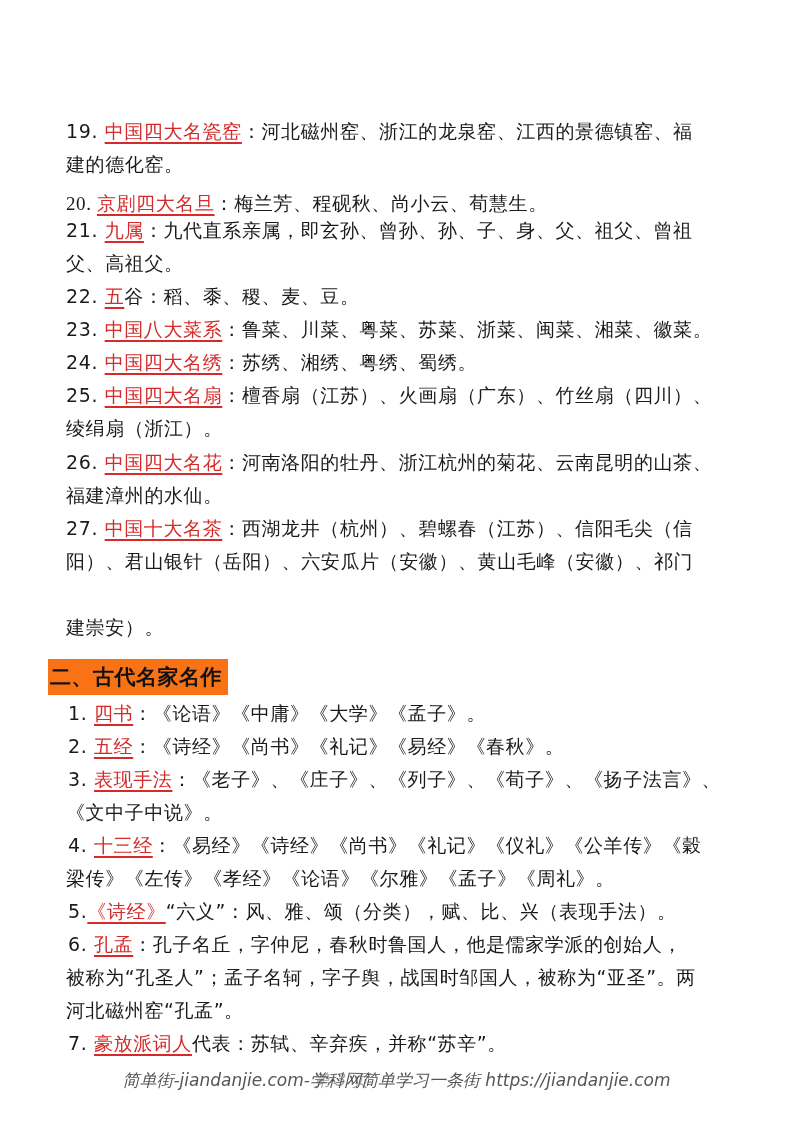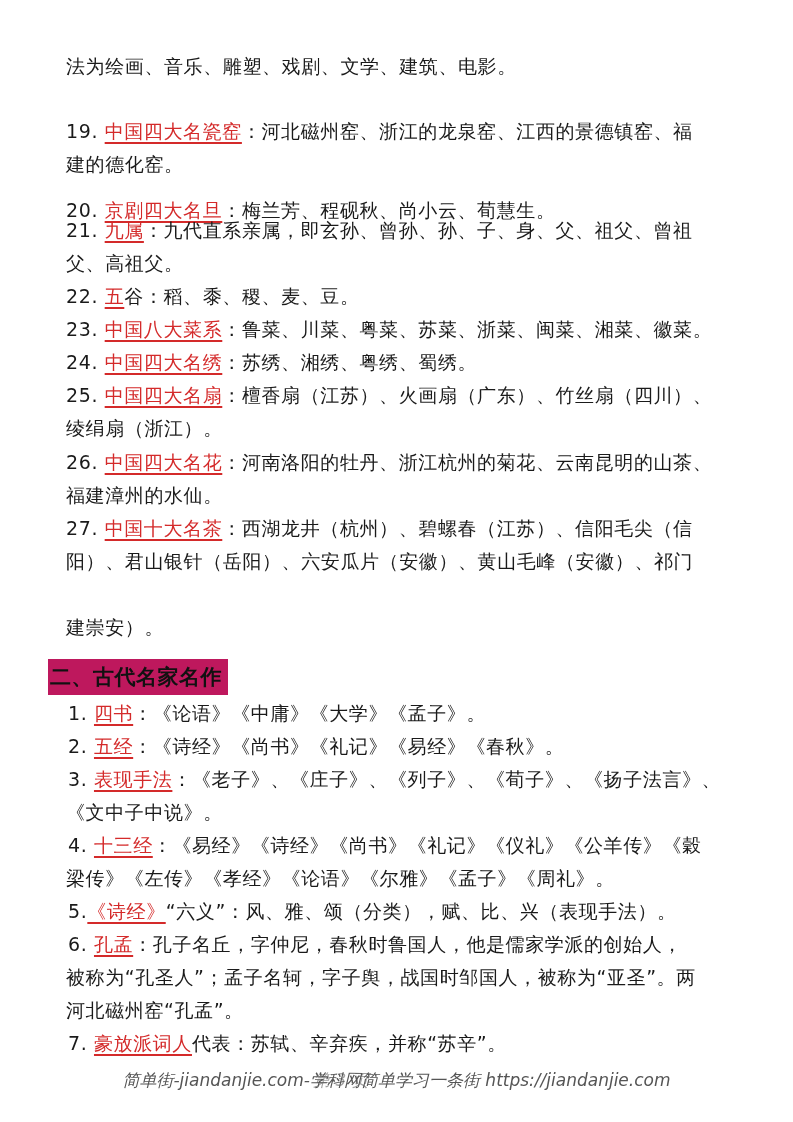--- a/index.html
+++ b/index.html
@@ -18,47 +18,46 @@
   .kw {
     color:#d42a2a;
     text-decoration: underline;
     text-decoration-color:#d42a2a;
     text-underline-offset:4px;
     text-decoration-thickness:1.5px;
   }
   .heading {
     position:absolute; left:48px; top:659px; height:36px;
     padding:0 6px 0 2px;
-    background:#be185d;
+    background:#f97316;
     font-size:21px; font-weight:bold; line-height:36px;
     letter-spacing:0.5px; color:#111;
   }
   .footer {
     position:absolute; left:0; width:793px; top:1070px;
     text-align:center; font-size:17px; color:#555; line-height:20px;font-style:italic;
   }
   .footer .overlay {
     position:absolute; left:0; width:682px; top:0; text-align:center;
     color:#555; opacity:0.55; pointer-events:none;
   }
 </style>
 </head>
 <body>
 
 <div class="page">
 
-  <div class="line" style="top:50px;">法为绘画、音乐、雕塑、戏剧、文学、建筑、电影。</div>
 
   <div class="line" style="top:115px;">
     <span>19.</span>
     <span class="kw">中国四大名瓷窑</span><span>：</span><span>河北磁州窑、浙江的龙泉窑、江西的景德镇窑、福</span>
   </div>
   <div class="line" style="top:148px;">建的德化窑。</div>
 
-  <div class="line" style="top:194px;">
+  <div class="line" style="top:187px;font-family:Liberation Serif, serif;">
     <span>20.</span>
     <span class="kw">京剧四大名旦</span><span>：</span><span>梅兰芳、程砚秋、尚小云、荀慧生。</span>
   </div>
 
   <div class="line" style="top:214px;">
     <span>21.</span>
     <span class="kw">九属</span><span>：</span><span>九代直系亲属，即玄孙、曾孙、孙、子、身、父、祖父、曾祖</span>
   </div>
   <div class="line" style="top:247px;">父、高祖父。</div>
 

